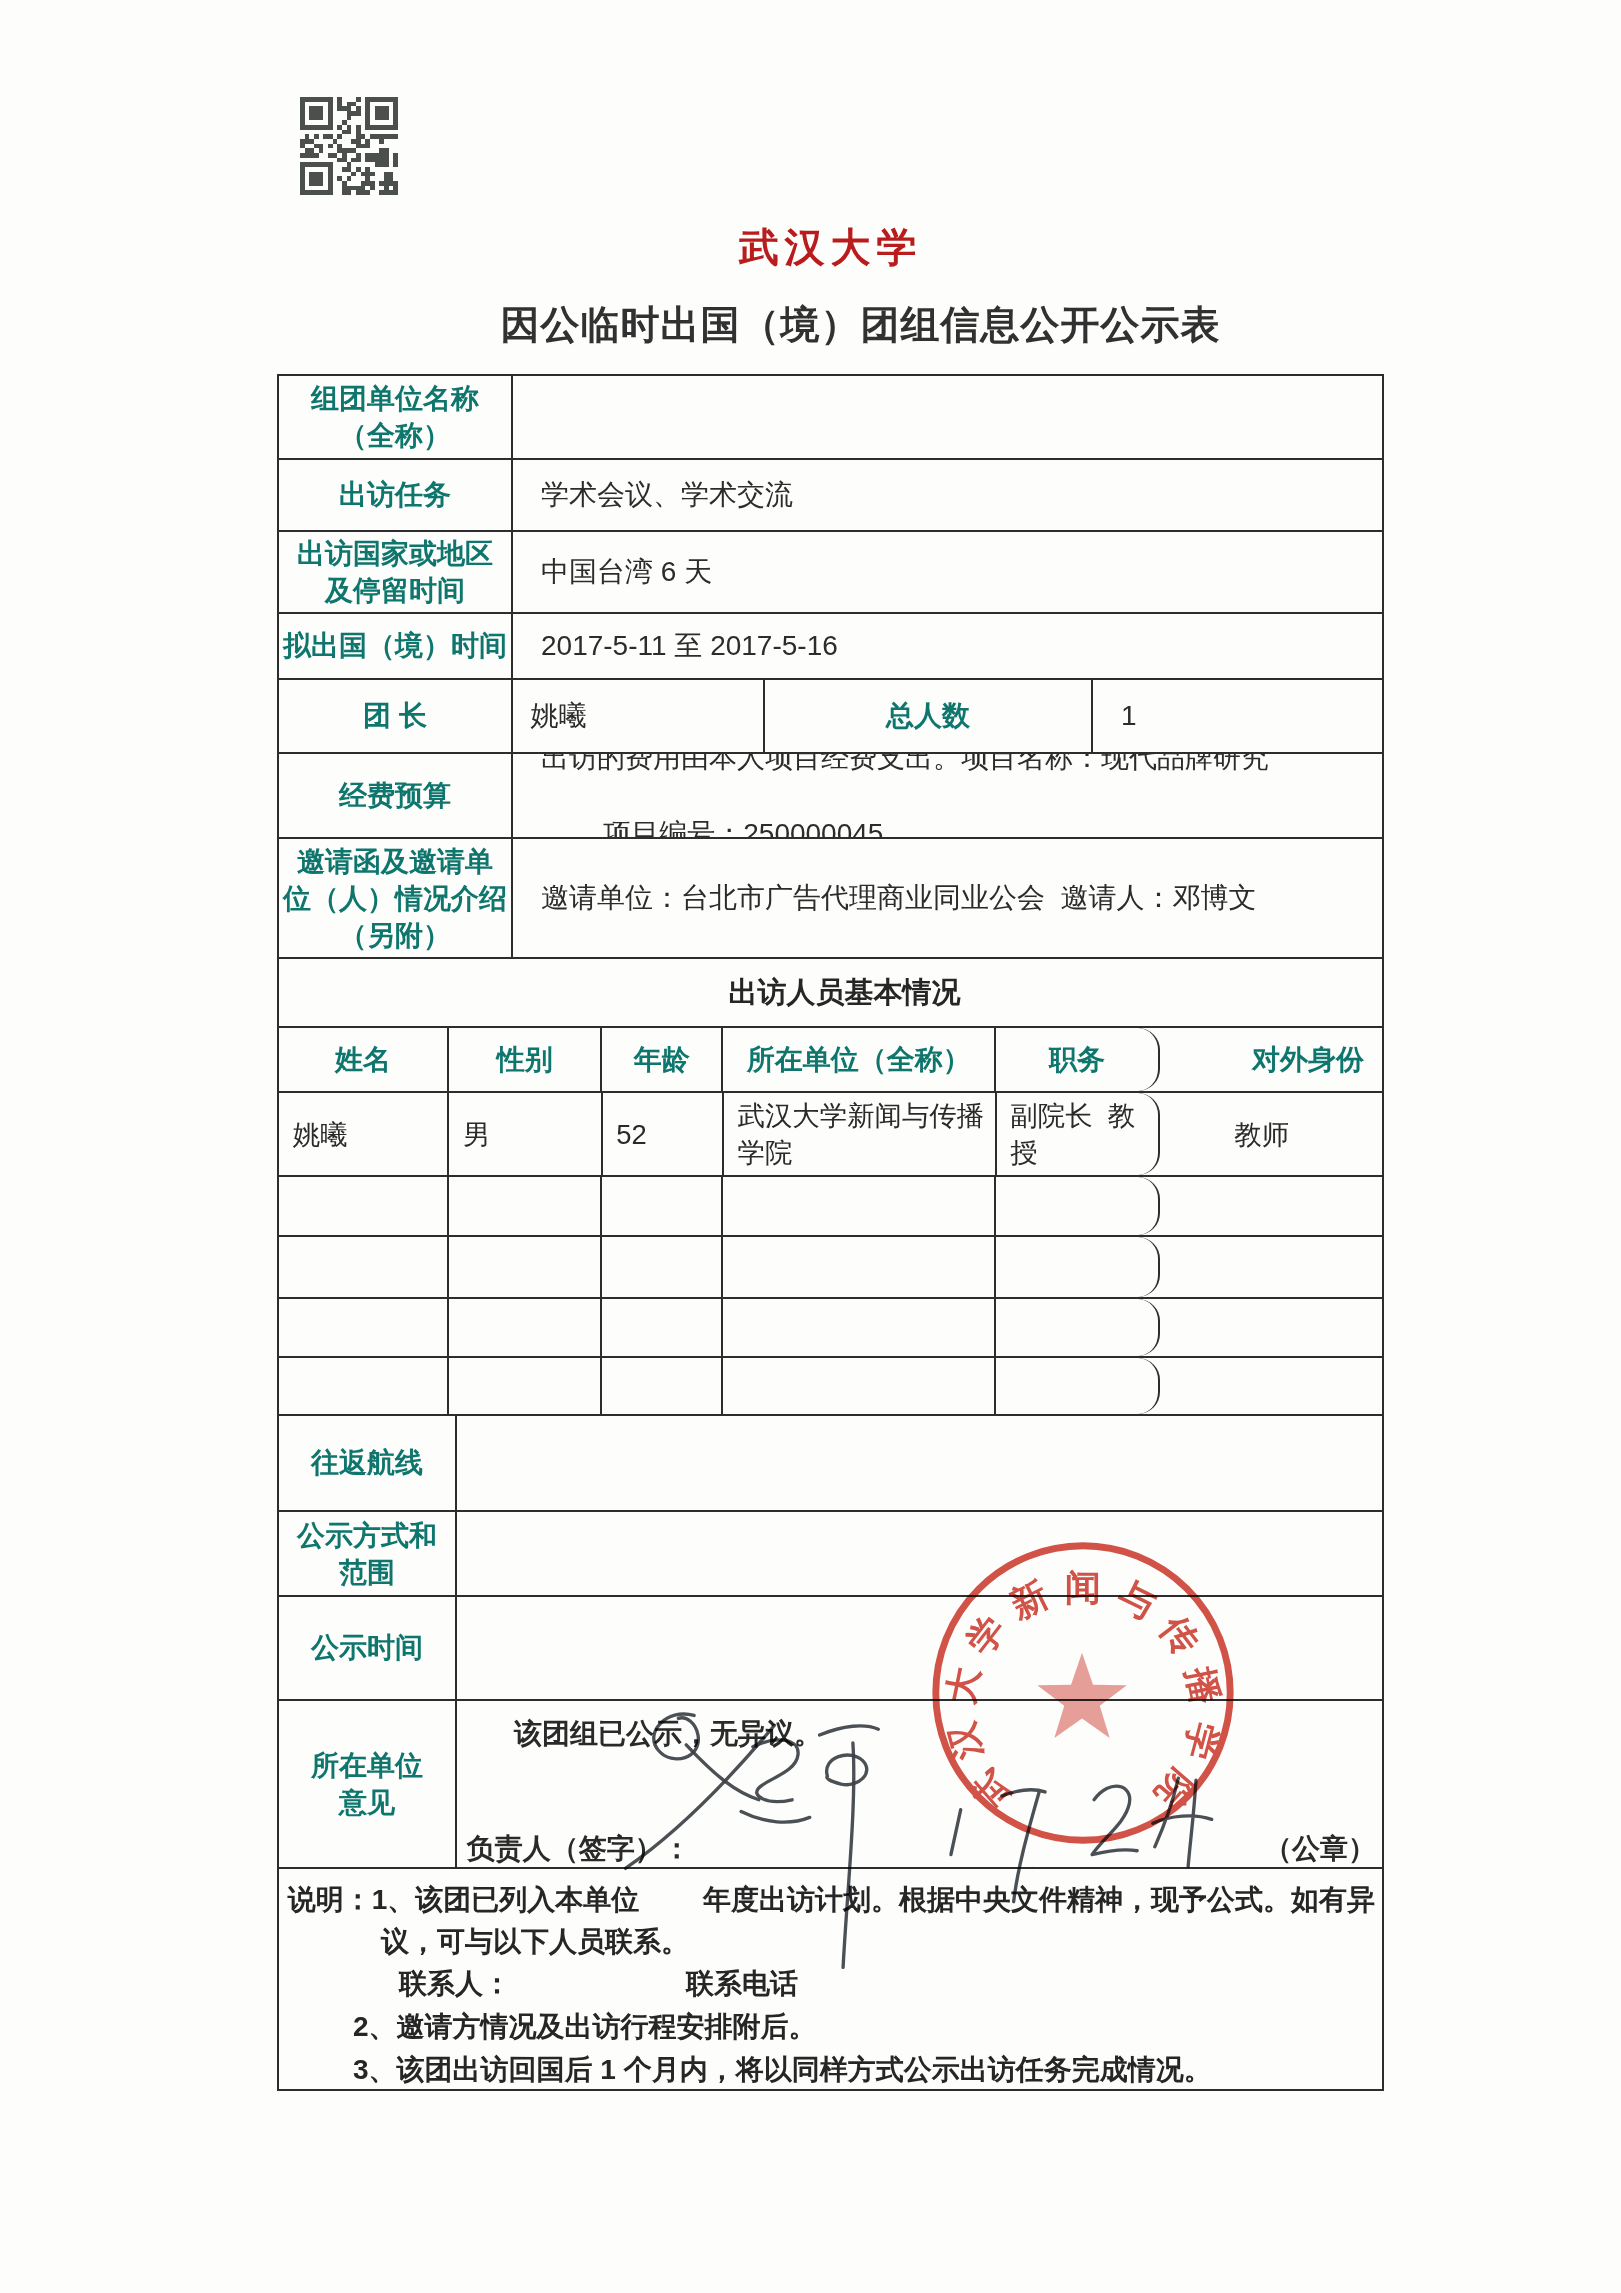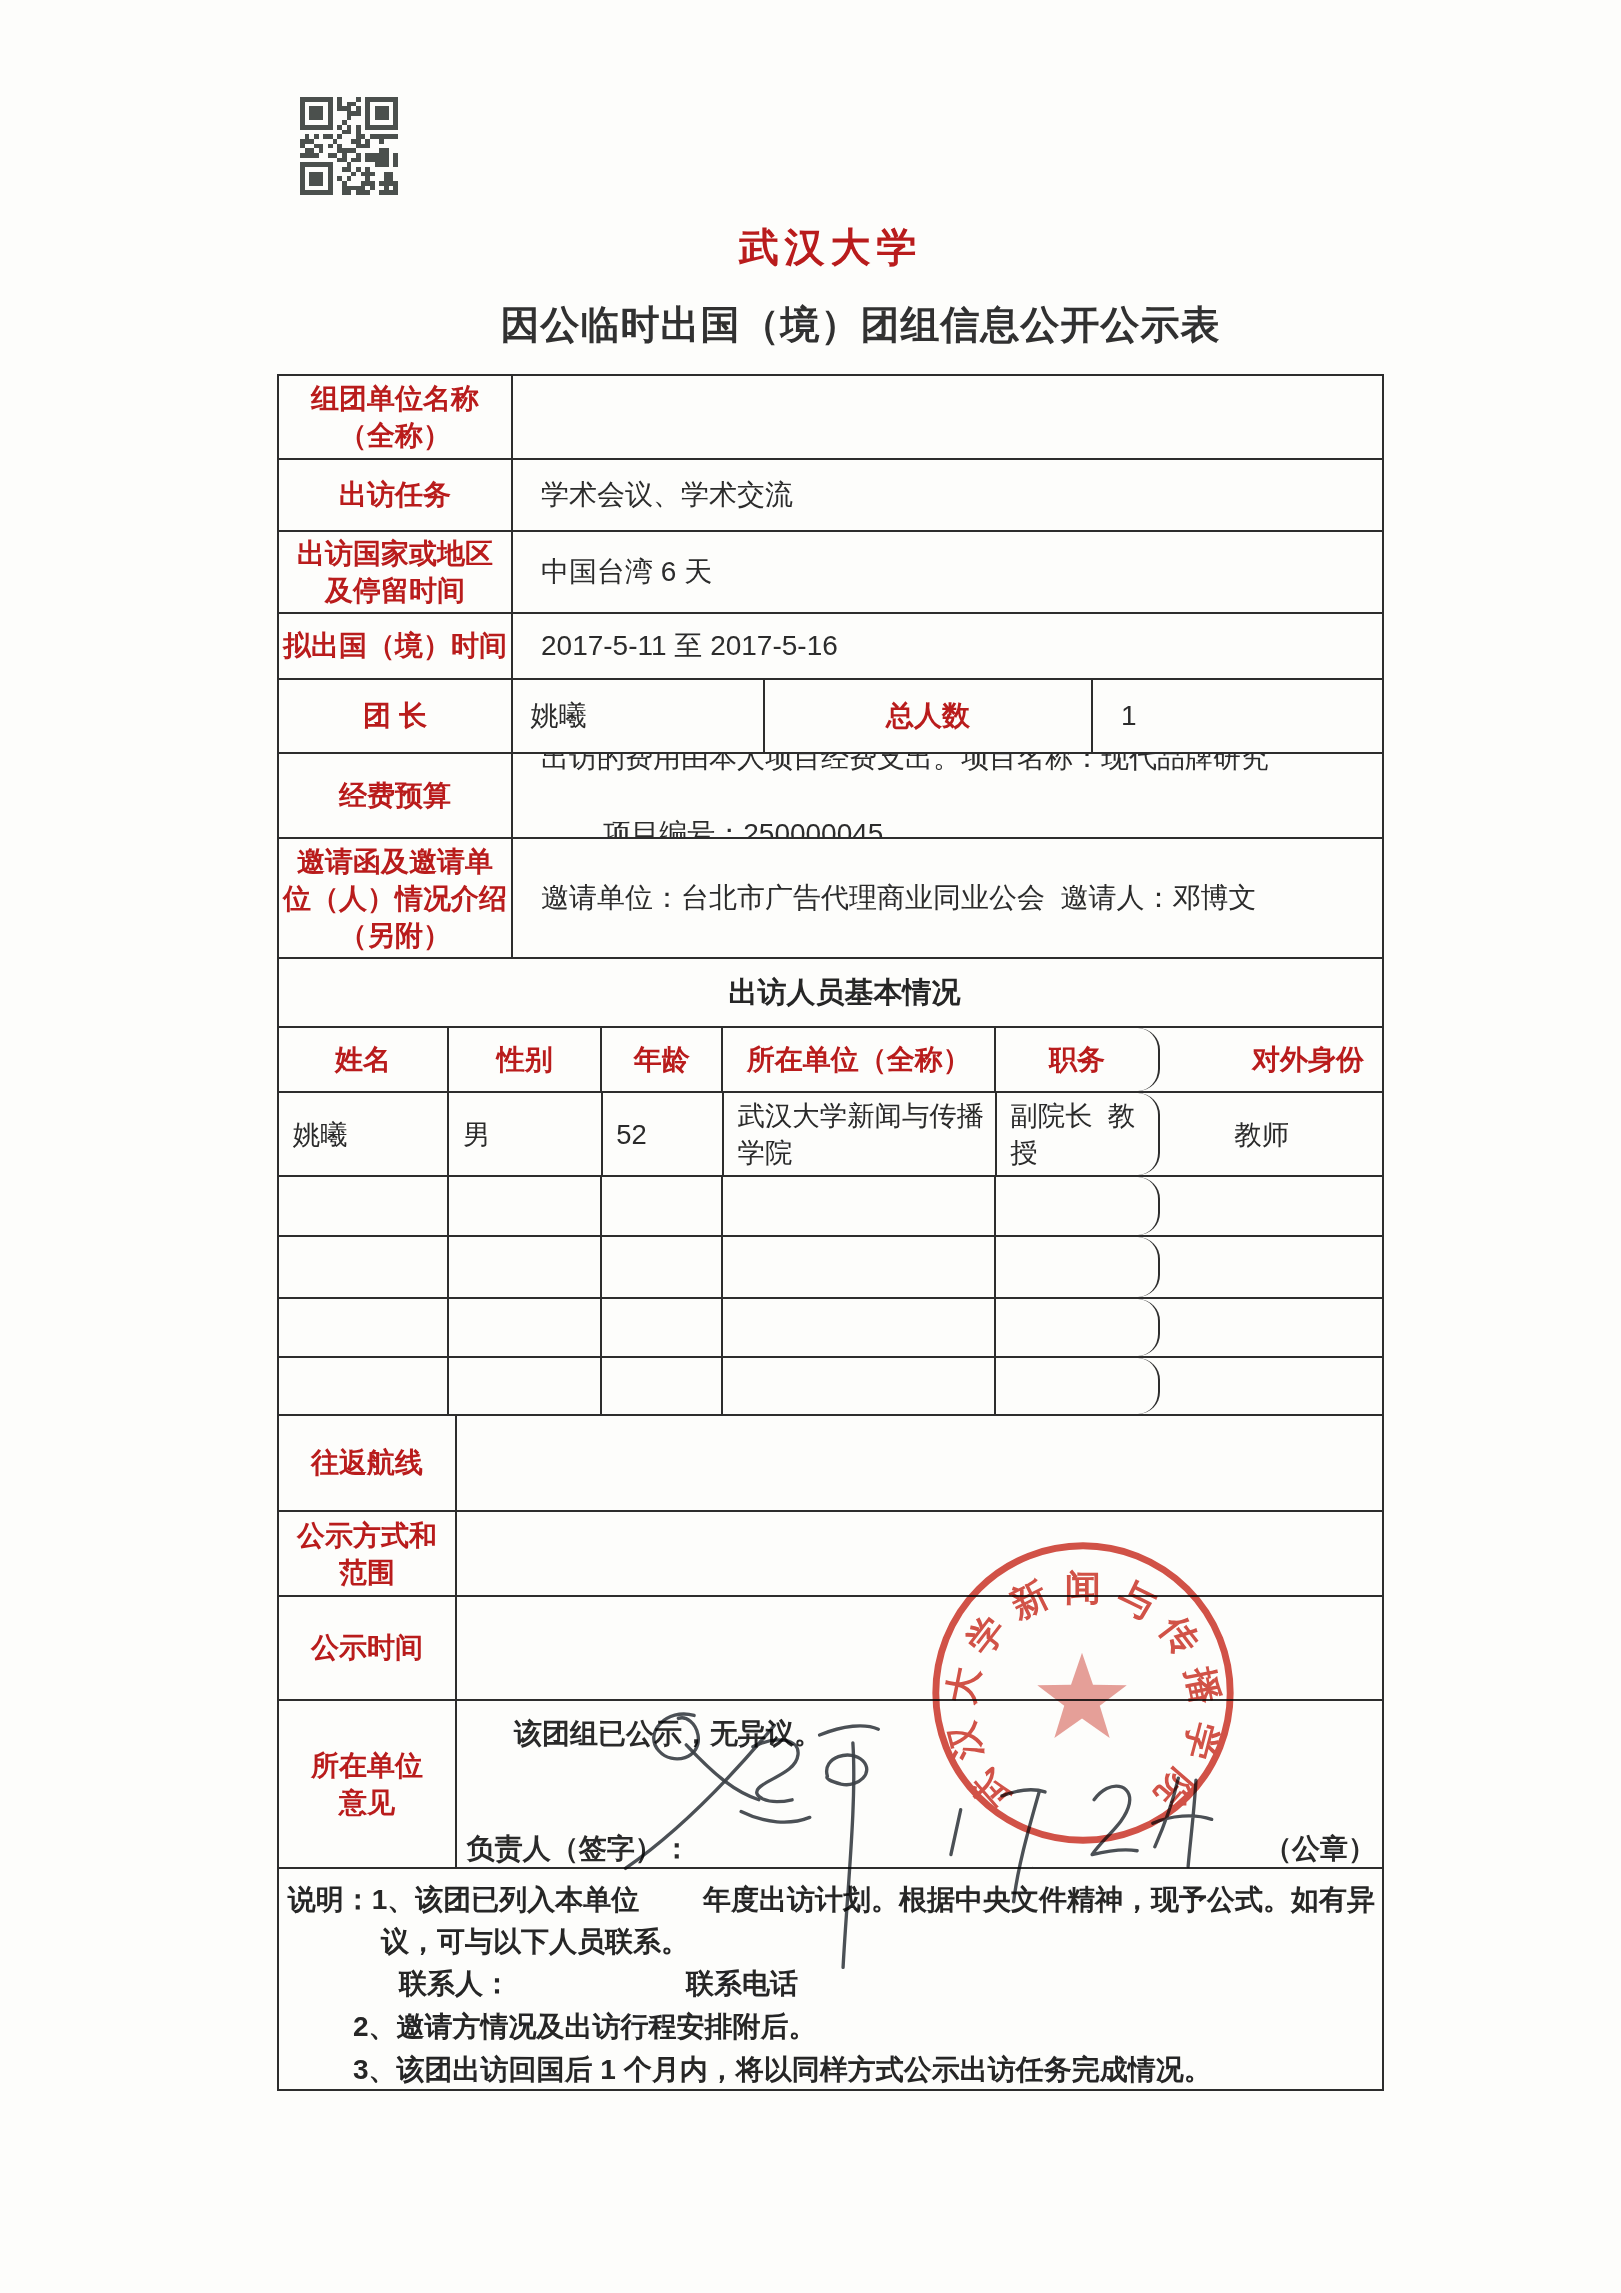--- a/index.html
+++ b/index.html
@@ -30,21 +30,21 @@
   .row{display:flex;border-bottom:2px solid #2d2d2d;box-sizing:border-box;}
   .row:last-child{border-bottom:none;}
   .cell{
     border-right:2px solid #2d2d2d;box-sizing:border-box;
     display:flex;align-items:center;overflow:hidden;
   }
   .cell:last-child{border-right:none;padding-left:28px;}
   .flex1{flex:1;}
   .label{
     justify-content:center;text-align:center;
-    font-weight:bold;font-size:28px;line-height:40px;color:#b91c1c;
+    font-weight:bold;font-size:28px;line-height:40px;color:#0f766e;
   }
   .value{
     padding-left:17.6px;font-size:28px;color:#2c2c2c;white-space:pre-wrap;
   }
   .wL{width:234px;}      
   .wB{width:178px;}      
   .c1{width:180px;} .c2{width:162px;} .c3{width:128px;}
   .c4{width:289px;} .c5{width:173px;border-radius:22px;} .c6{width:185px;margin-left:46px;}
   .g1{width:252px;} .g2{width:328px;}
   .section-title{

